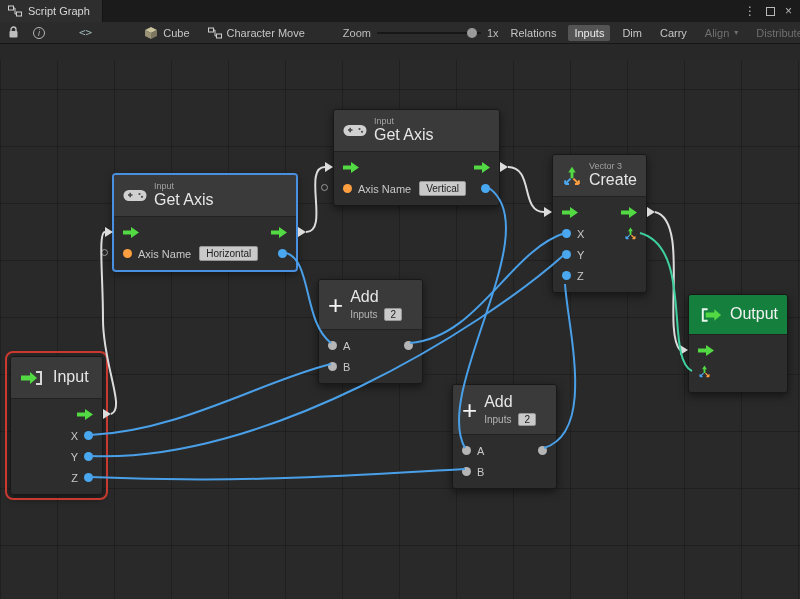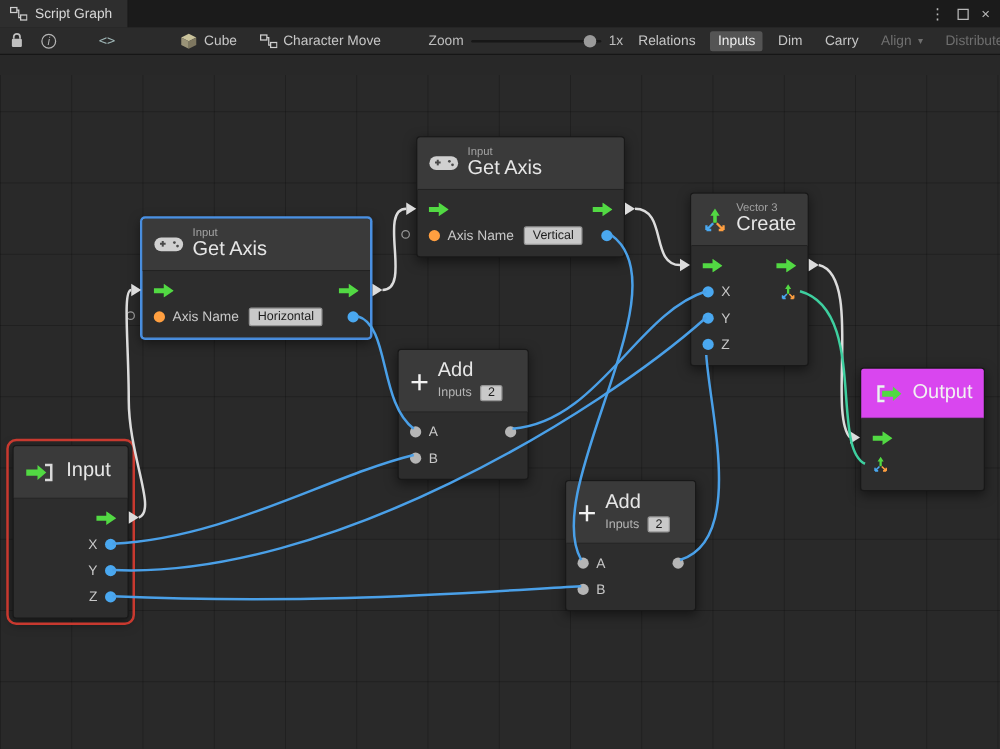--- a/index.html
+++ b/index.html
@@ -34,21 +34,21 @@
                      linear-gradient(90deg, rgba(0,0,0,.22) 1px, transparent 1px);
     background-size:57px 57px; background-position:0px 29px; }
   .wires { position:absolute; top:0; left:0; z-index:3; pointer-events:none; }
 
   
   .node { position:absolute; z-index:2; background:#2d2d2d; border:1px solid #181818; border-radius:3px; box-shadow:0 3px 9px rgba(0,0,0,.5); }
   .node.sel-blue { border-color:#4a90e2; box-shadow:0 0 0 1px #4a90e2, 0 3px 9px rgba(0,0,0,.5); }
   .node.sel-red { outline:2px solid #c8392f; outline-offset:3px; }
   .nhead { height:42px; display:flex; align-items:center; gap:7px; padding:0 9px; background:#3a3a3a; border-bottom:1px solid #222; border-radius:2px 2px 0 0; }
   .nhead.add-head { height:50px; }
-  .nhead.out-head { background:#d946ef; }
+  .nhead.out-head { background:#15803d; }
   .htext { display:flex; flex-direction:column; justify-content:center; line-height:1.15; }
   .ncat { font-size:9px; color:#a2a2a2; }
   .ntitle { font-size:16px; color:#e6e6e6; }
   .out-head .ntitle { color:#f2f2f2; }
   .nbody { padding:5px 0 6px; }
   .prow { display:flex; align-items:center; gap:6px; padding:0 9px; height:21px; font-size:11px; color:#c8c8c8; position:relative; }
   .right { margin-left:auto; }
   .dot { width:9px; height:9px; border-radius:50%; flex-shrink:0; }
   .dot.blue { background:#4aa8f0; }
   .dot.orange { background:#ff9f40; }

